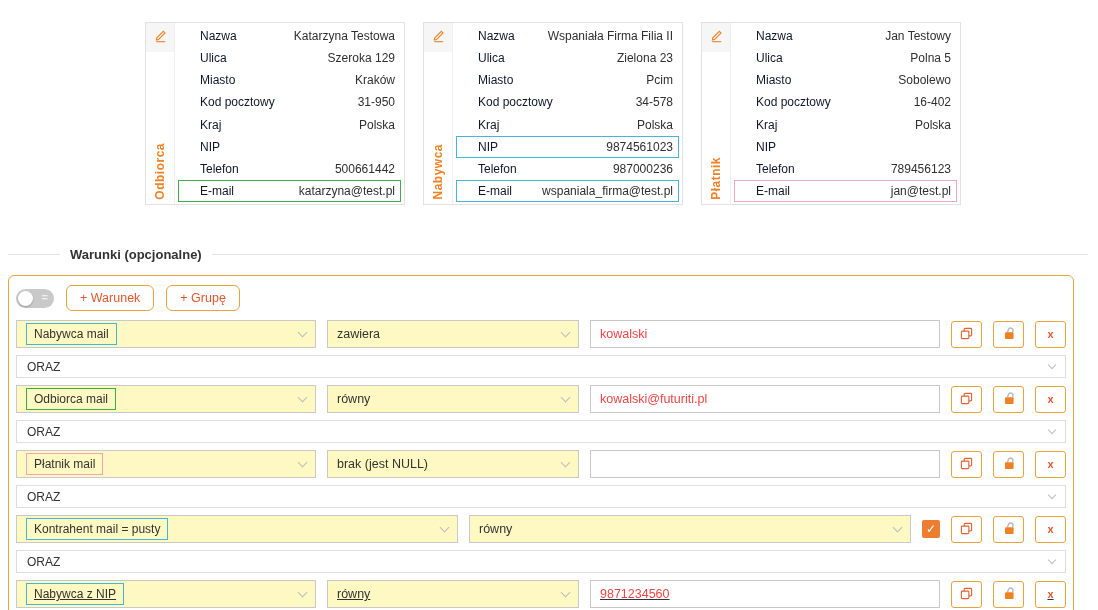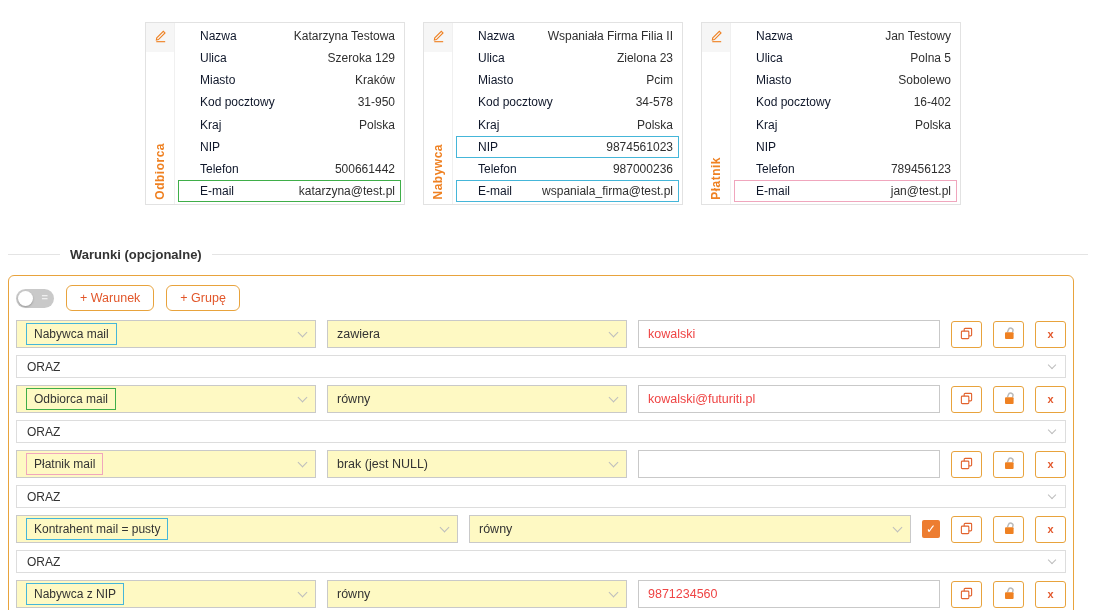--- a/index.html
+++ b/index.html
@@ -36,39 +36,39 @@
   .knob { position: absolute; left: 2px; top: 2px; width: 15px; height: 15px; border-radius: 50%;
     background: #fff; box-shadow: 0 1px 2px rgba(0,0,0,.25); }
   .toggle-eq { position: absolute; right: 6px; top: 2px; font-size: 11px; font-weight: bold; color: #efefef; }
   .obtn { background: #fff; border: 1px solid #e8a33d; border-radius: 6px; color: #e2572b;
     font-size: 12.5px; font-family: "Liberation Sans", sans-serif; padding: 5px 13px; cursor: pointer; }
 
   .cond-row { display: flex; align-items: center; gap: 11px; height: 28px; margin-bottom: 7px; }
   .select { height: 28px; background: #fef9c3; border: 1px solid #c9c9c9; display: flex;
     align-items: center; padding: 0 9px; cursor: pointer; }
   .field-select { width: 300px; }
-  .op-select { width: 300px; font-size: 12.5px; color: #333; }
+  .op-select { width: 252px; font-size: 12.5px; color: #333; }
   .field-select.wide, .op-select.wide { width: 456px; }
   .chev { width: 7px; height: 7px; border-right: 1.5px solid #bdbdbd; border-bottom: 1.5px solid #bdbdbd;
     transform: rotate(45deg); margin-left: auto; margin-top: -4px; flex: 0 0 auto; }
   .tag { border: 1px solid; padding: 3px 7px; font-size: 12px; color: #333; white-space: nowrap; }
   .tag-blue  { border-color: #45b6d9; }
   .tag-green { border-color: #3fae49; }
   .tag-pink  { border-color: #f0a6bd; }
   .val-input { flex: 1; height: 28px; border: 1px solid #c9c9c9; padding: 0 9px; font-size: 12.5px;
     color: #ef4444; font-family: "Liberation Sans", sans-serif; outline: none; min-width: 0; }
   .abtn { flex: 0 0 31px; width: 31px; height: 27px; background: #fff; border: 1px solid #e8a33d;
     border-radius: 3px; display: flex; align-items: center; justify-content: center; cursor: pointer;
     font-size: 11px; font-weight: bold; color: #e2572b; font-family: "Liberation Sans", sans-serif; }
   .checkbox { flex: 0 0 18px; width: 18px; height: 18px; background: #ed7d31; border-radius: 2px;
     color: #fff; font-size: 12px; display: flex; align-items: center; justify-content: center; cursor: pointer; }
   .oraz { height: 23px; border: 1px solid #ddd; display: flex; align-items: center;
     padding: 0 10px; font-size: 12px; color: #333; margin-bottom: 7px; cursor: pointer; }
   .oraz .chev { width: 6px; height: 6px; }
-  .cond-row:last-child, .oraz:last-child { margin-bottom: 16px; }
+  .cond-row:last-child, .oraz:last-child { margin-bottom: 16px; text-decoration: underline; }
 </style>
 </head>
 <body>
 
 <div class="cards">
 
   <div class="card">
     <div class="card-side">
       <div class="edit-cell">
         <span>

